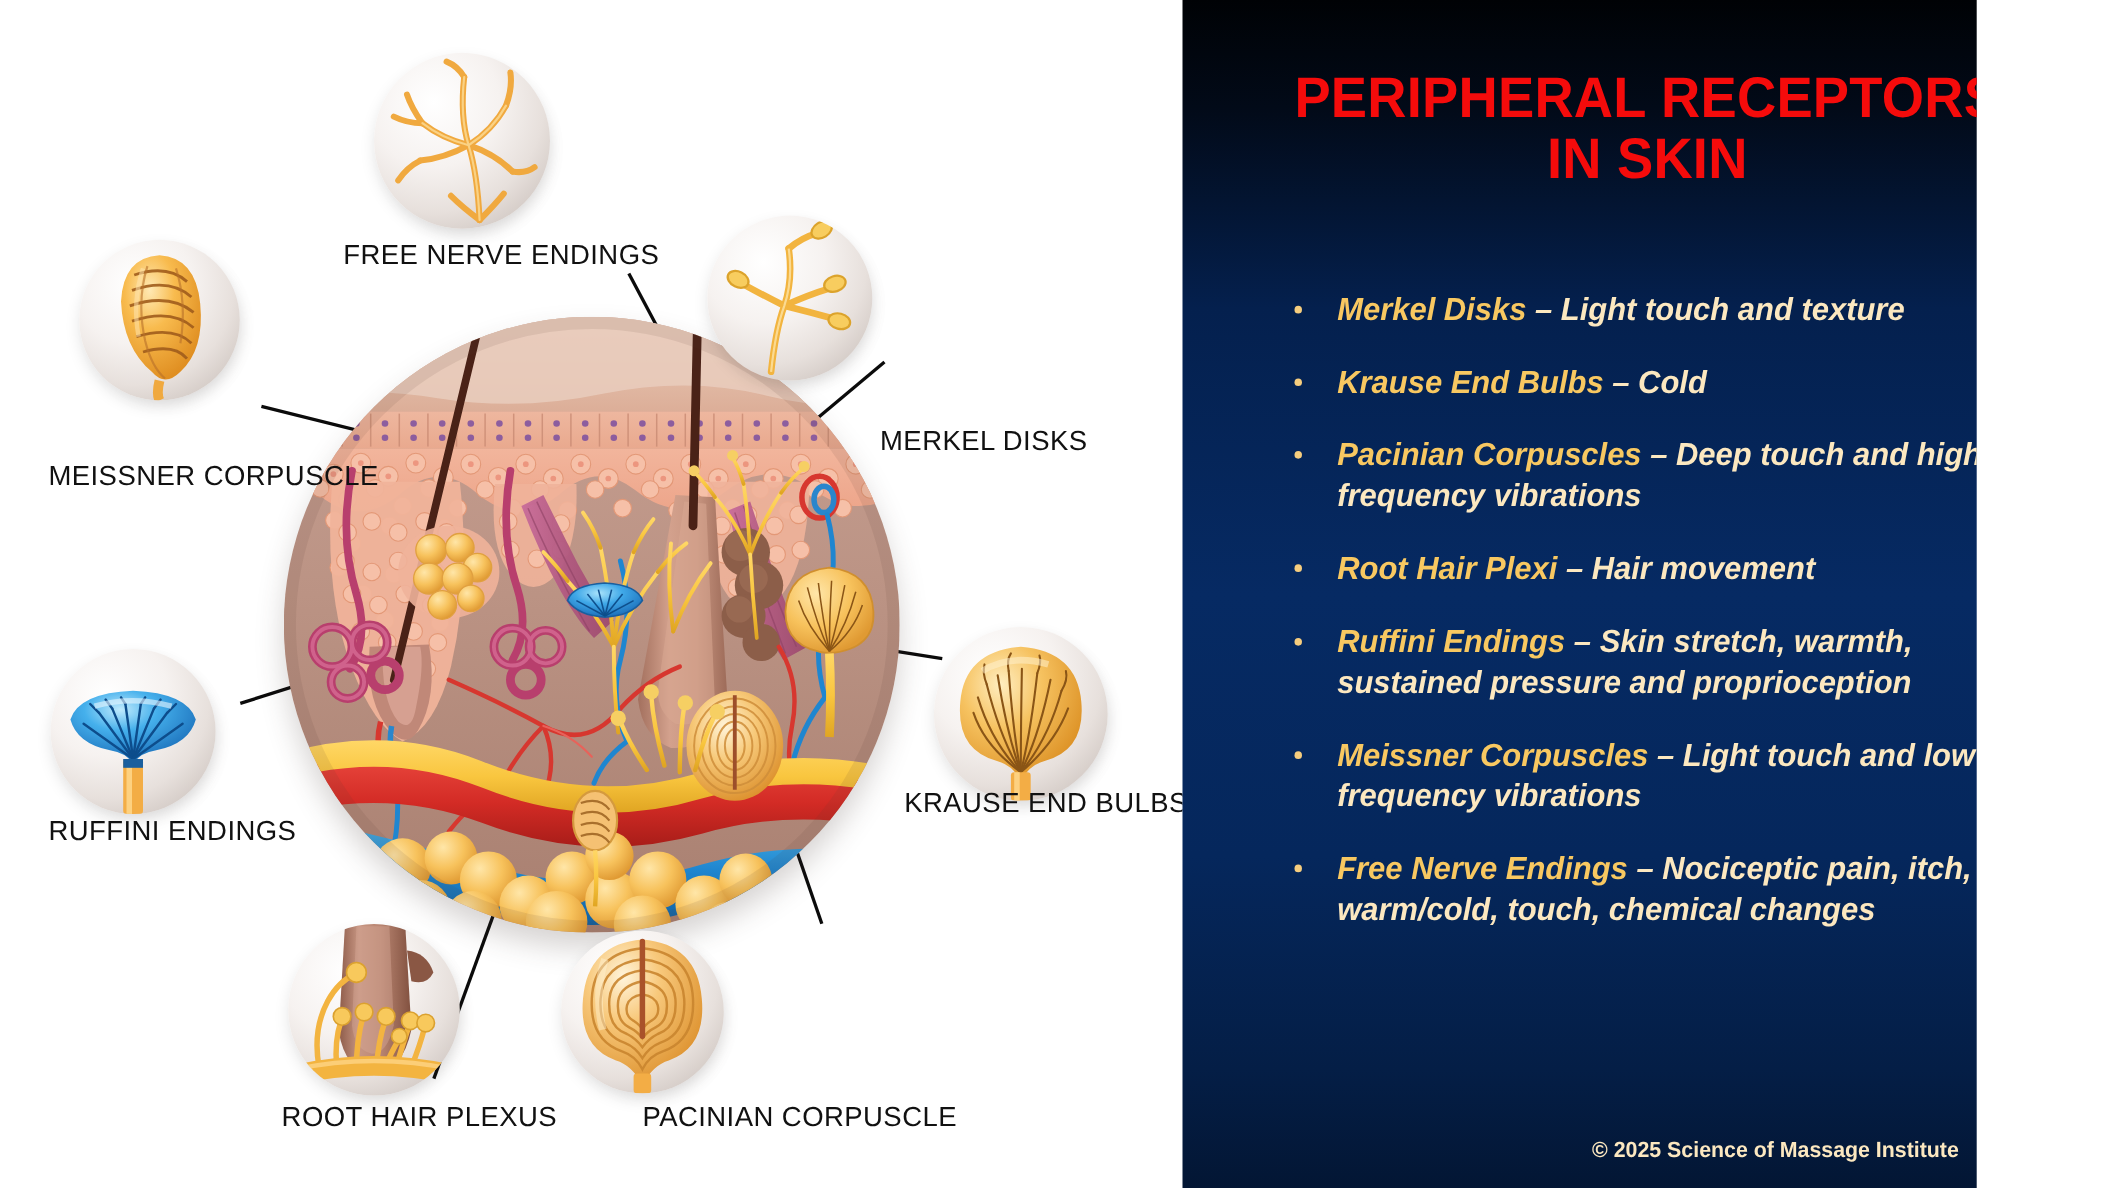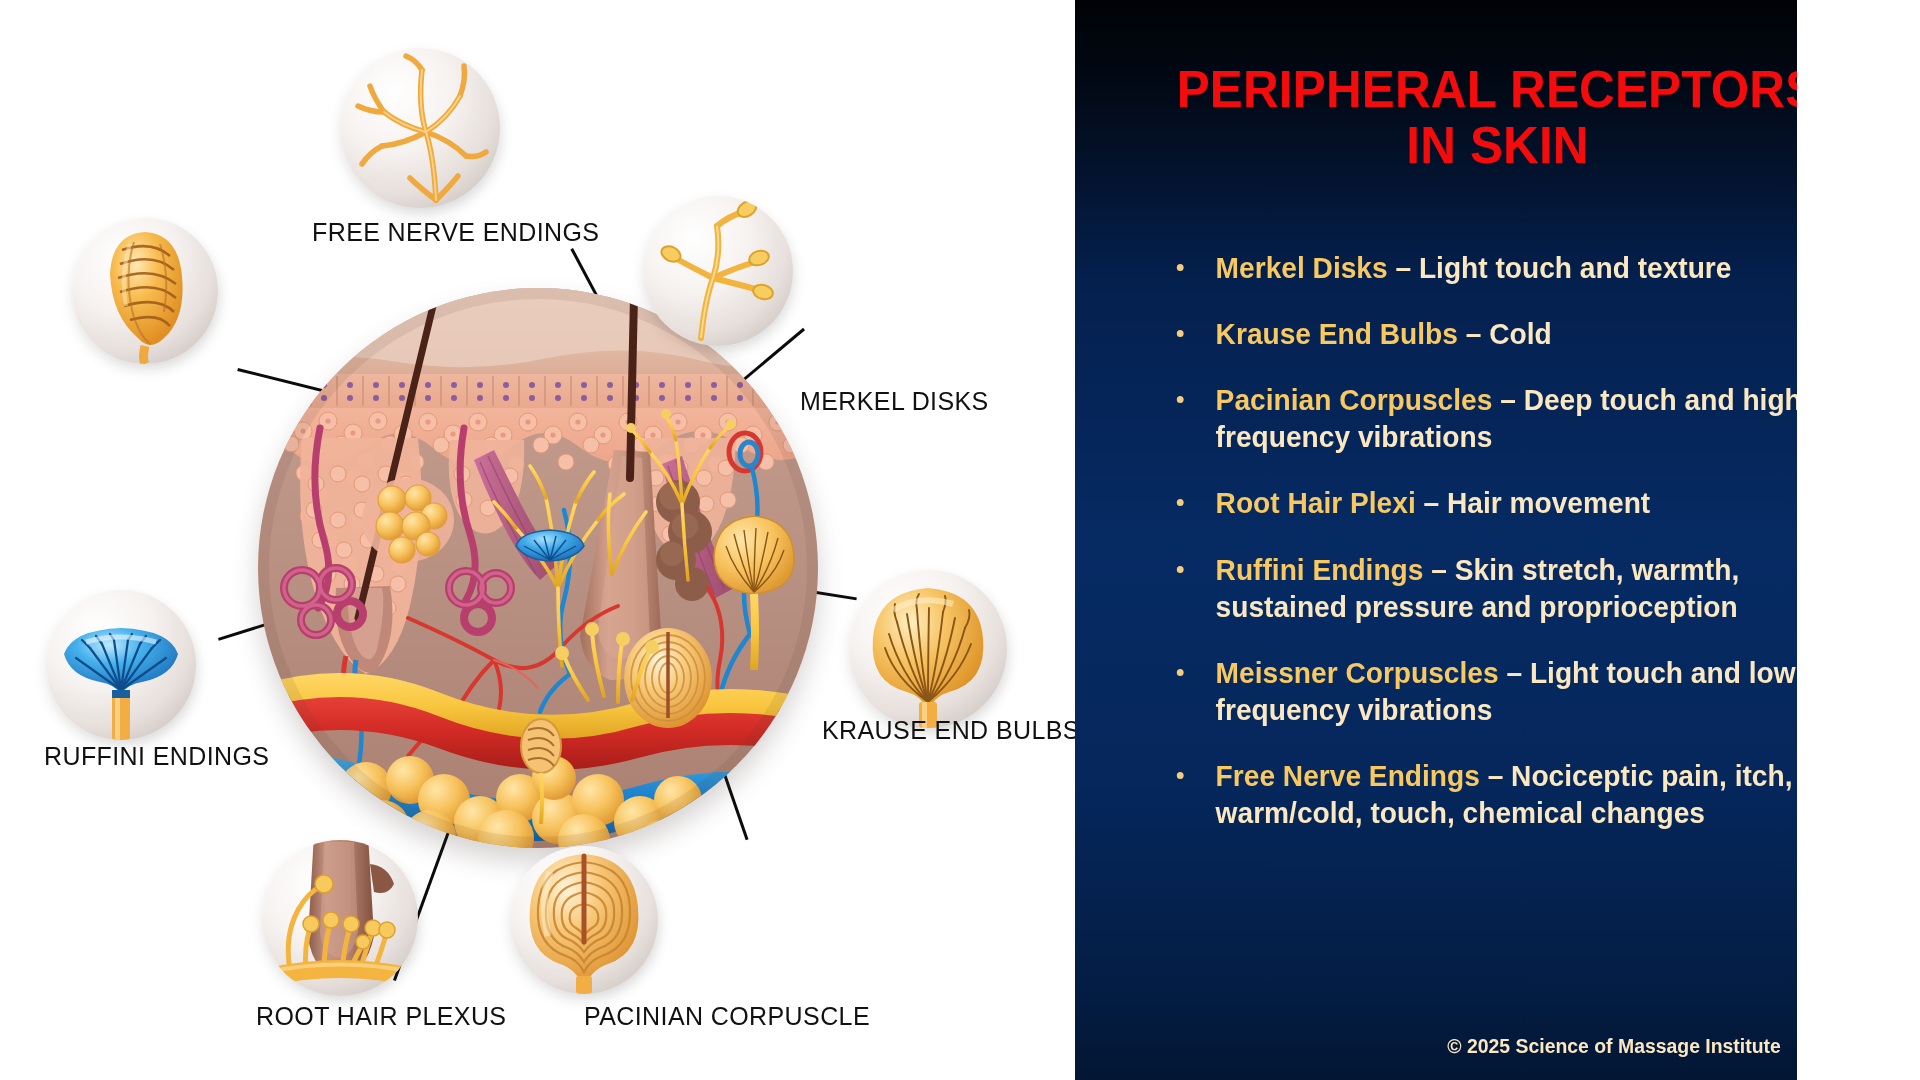--- a/index.html
+++ b/index.html
@@ -84,22 +84,23 @@
     font-weight: bold;
     font-size: 52px;
     line-height: 1.07;
     letter-spacing: 0.2px;
     transform: scaleX(0.95);
   }
   #title .line { display: block; white-space: nowrap; }
 
   #bullets {
     position: absolute;
-    left: 96px; top: 250px;
+    left: 96px; top: 264px;
     width: 700px;
+    font-style: italic;
   }
   .bullet {
     position: relative;
     display: block;
     padding-left: 46px;
     margin-bottom: 29px;
     font-family: "Liberation Sans Narrow", "Liberation Sans", sans-serif;
     font-size: 29px;
     font-weight: bold;
     line-height: 1.28;
@@ -710,20 +711,21 @@
           <path d="M58,102 Q86,94 98,108"></path>
         </g>
         <g fill="none" stroke="#b8702a" stroke-width="2" opacity="0.6">
           <path d="M62,24 Q52,56 60,92 Q66,116 78,126"></path>
           <path d="M88,26 Q98,58 92,94"></path>
         </g>
         <path d="M73,128 Q70,140 73,146" stroke="#f0a93f" stroke-width="9" fill="none"></path>
         <path d="M58,26 Q48,56 54,88" stroke="#ffe4ad" stroke-width="4" fill="none" opacity="0.55"></path>
       </svg>
     </div>
+    <div class="callout-label" style="left:44px; top:419px;">MEISSNER CORPUSCLE</div>
 
     <div class="inset-shadow" style="left:52px; top:596px; width:150px; height:150px;"></div>
     <div class="inset" style="left:46px; top:590px; width:150px; height:150px;">
       <svg viewBox="0 0 150 150" width="150" height="150">
         <defs>
           <radialGradient id="rufG2" cx="40%" cy="26%" r="76%">
             <stop offset="0%" stop-color="#bfeafd"></stop>
             <stop offset="38%" stop-color="#45b0ec"></stop>
             <stop offset="100%" stop-color="#1667b4"></stop>
           </radialGradient>

